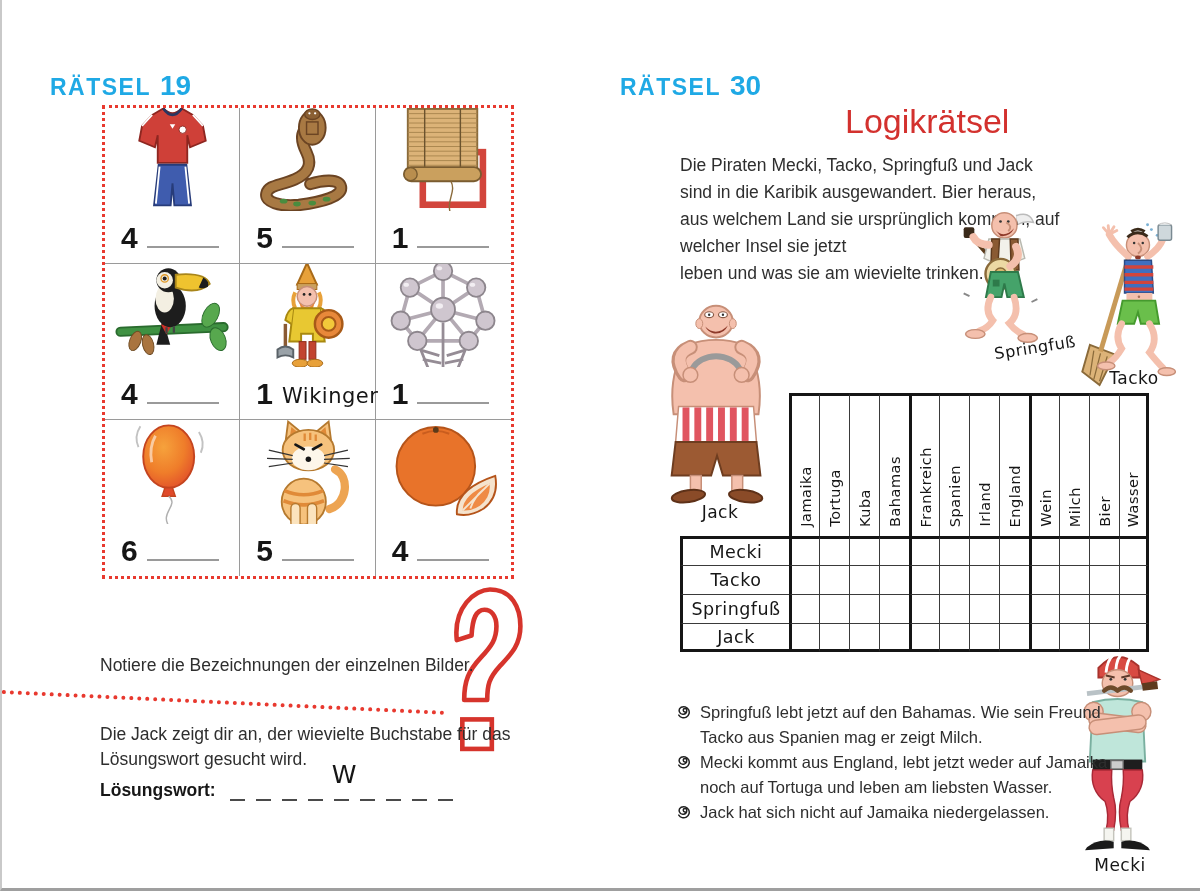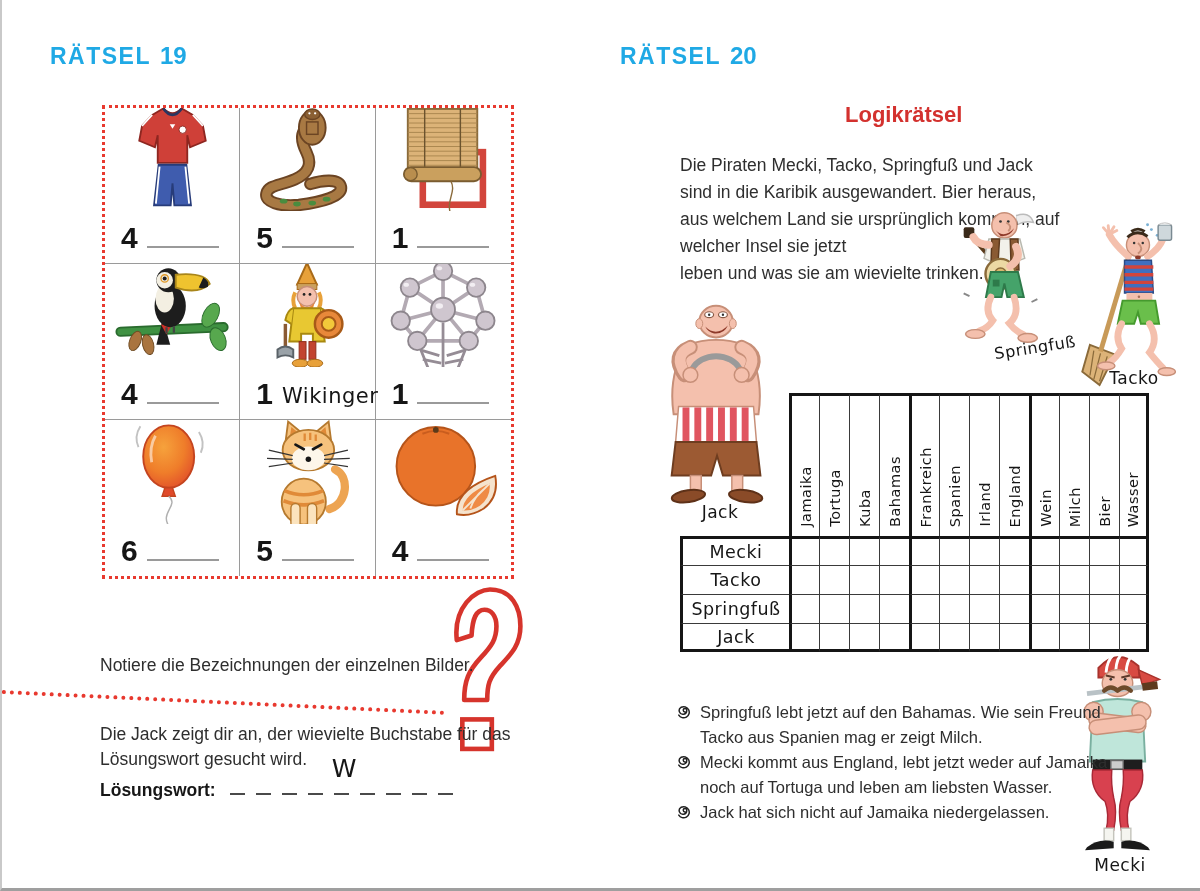--- a/index.html
+++ b/index.html
@@ -6,44 +6,44 @@
   .page{
     position:relative;width:1200px;height:891px;background:#fff;overflow:hidden;
     font-family:"Liberation Sans",sans-serif;color:#2e2e2e;
     border-left:2px solid #c9c9c9;border-bottom:3px solid #9f9f9f;box-sizing:border-box;
   }
   .hand{font-family:"DejaVu Sans",sans-serif;letter-spacing:.5px;color:#161616;}
 
   
   .raetsel{position:absolute;display:flex;align-items:baseline;gap:9px;color:#1fa9e5;font-weight:bold;}
   .raetsel .r-word{font-size:23px;letter-spacing:1.5px;}
-  .raetsel .r-num{font-size:24px;}
+  .raetsel .r-num{font-size:28px;margin-top:28px;}
   .h-left{left:48px;top:42px;}
   .h-right{left:618px;top:42px;}
-  .logik-title{position:absolute;left:843px;top:102px;font-size:22px;font-weight:bold;color:#d3312e;}
+  .logik-title{position:absolute;left:843px;top:102px;font-size:34px;font-weight:normal;color:#d3312e;}
 
   
   .pgrid{
     position:absolute;left:100px;top:105px;width:412px;height:474px;
     border:3px dotted #e8392f;box-sizing:border-box;
     display:grid;grid-template-columns:repeat(3,1fr);grid-template-rows:repeat(3,1fr);
   }
   .pcell{display:flex;flex-direction:column;min-width:0;min-height:0;}
   .pcell.br{border-right:1.5px solid #9a9a9a;}
   .pcell.bb{border-bottom:1.5px solid #9a9a9a;}
   .art{flex:1;display:flex;align-items:center;justify-content:center;overflow:hidden;padding-top:4px;}
   .numrow{display:flex;align-items:flex-end;height:42px;padding:0 14px 10px 16px;}
   .num{font-size:30px;font-weight:bold;line-height:1;color:#161616;}
   .answer-line{flex:0 0 72px;height:2px;background:#9a9a9a;margin-left:9px;margin-bottom:5px;}
   .answer-word{font-size:21px;margin-left:9px;margin-bottom:1px;}
 
   
   .instr1{position:absolute;left:98px;top:655px;font-size:17.5px;color:#2e2e2e;}
   .instr2{position:absolute;left:98px;top:722px;font-size:17.5px;line-height:25px;color:#2e2e2e;}
-  .solution{position:absolute;left:98px;top:780px;display:flex;align-items:center;}
+  .solution{position:absolute;left:98px;top:780px;display:flex;align-items:flex-end;}
   .solution .sol-label{font-size:17.5px;font-weight:bold;color:#161616;margin-right:14px;}
   .slots{display:flex;align-items:flex-end;}
   .slot{width:15px;border-bottom:2.5px solid #4a4a4a;margin-right:11px;height:6px;position:relative;}
   .slot .wletter{position:absolute;left:-2px;top:-31px;font-size:25px;line-height:1;}
 
   .dotline{position:absolute;left:0;top:690px;width:443px;border-top:4px dotted #e8392f;transform:rotate(2.7deg);transform-origin:left top;}
   .qmark{position:absolute;left:428px;top:583px;}
 
   
   .intro{position:absolute;left:678px;top:152px;font-size:17.5px;line-height:27px;color:#2e2e2e;}
@@ -348,21 +348,21 @@
           <span class="wletter hand"></span>
         </span>
       <span class="slot">
           <span class="wletter hand"></span>
         </span>
     </span>
   </div>
 
   <div class="raetsel h-right">
     <span class="r-word">RÄTSEL</span>
-    <span class="r-num">20</span>
+    <span class="r-num">30</span>
   </div>
 
   <div class="logik-title">Logikrätsel</div>
 
   <div class="intro">
     <div>Die Piraten Mecki, Tacko, Springfuß und Jack</div>
     <div>sind in die Karibik ausgewandert. Bier heraus,</div>
     <div>aus welchem Land sie ursprünglich kommen, auf</div>
     <div>welcher Insel sie jetzt</div>
     <div>leben und was sie am wievielte trinken.</div>

